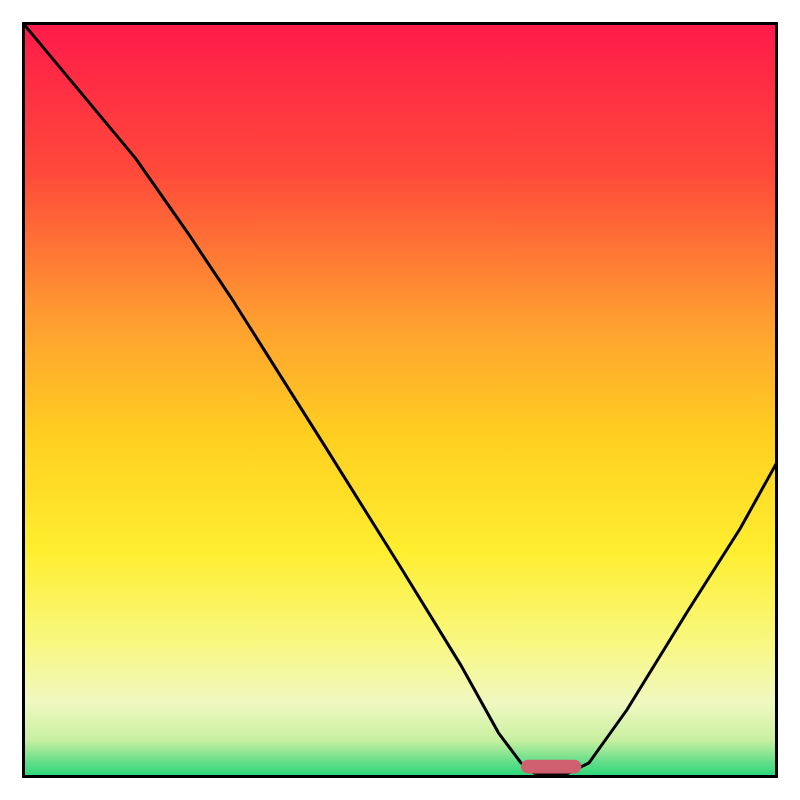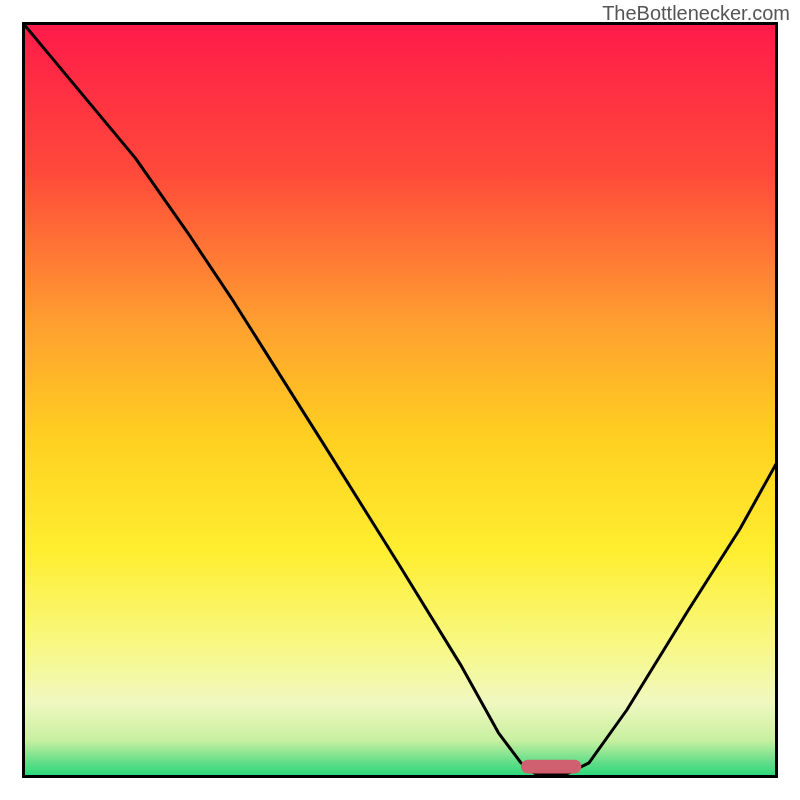--- a/index.html
+++ b/index.html
@@ -30,21 +30,20 @@
     height: 756px;
   }
   svg {
     display: block;
   }
 </style>
 </head>
 <body>
 
 <div class="container">
-  <div class="watermark">TheBottlenecker.com</div>
   <div class="plot-area">
     <svg id="chart-svg" width="756" height="756" viewBox="0 0 756 756">
         <defs>
           <linearGradient id="bg-grad" x1="0" y1="0" x2="0" y2="1">
             <stop offset="0%" stop-color="#ff1a4a"></stop>
             <stop offset="20%" stop-color="#ff4a3a"></stop>
             <stop offset="40%" stop-color="#ffa030"></stop>
             <stop offset="55%" stop-color="#ffd020"></stop>
             <stop offset="70%" stop-color="#ffee30"></stop>
             <stop offset="82%" stop-color="#f8f880"></stop>

